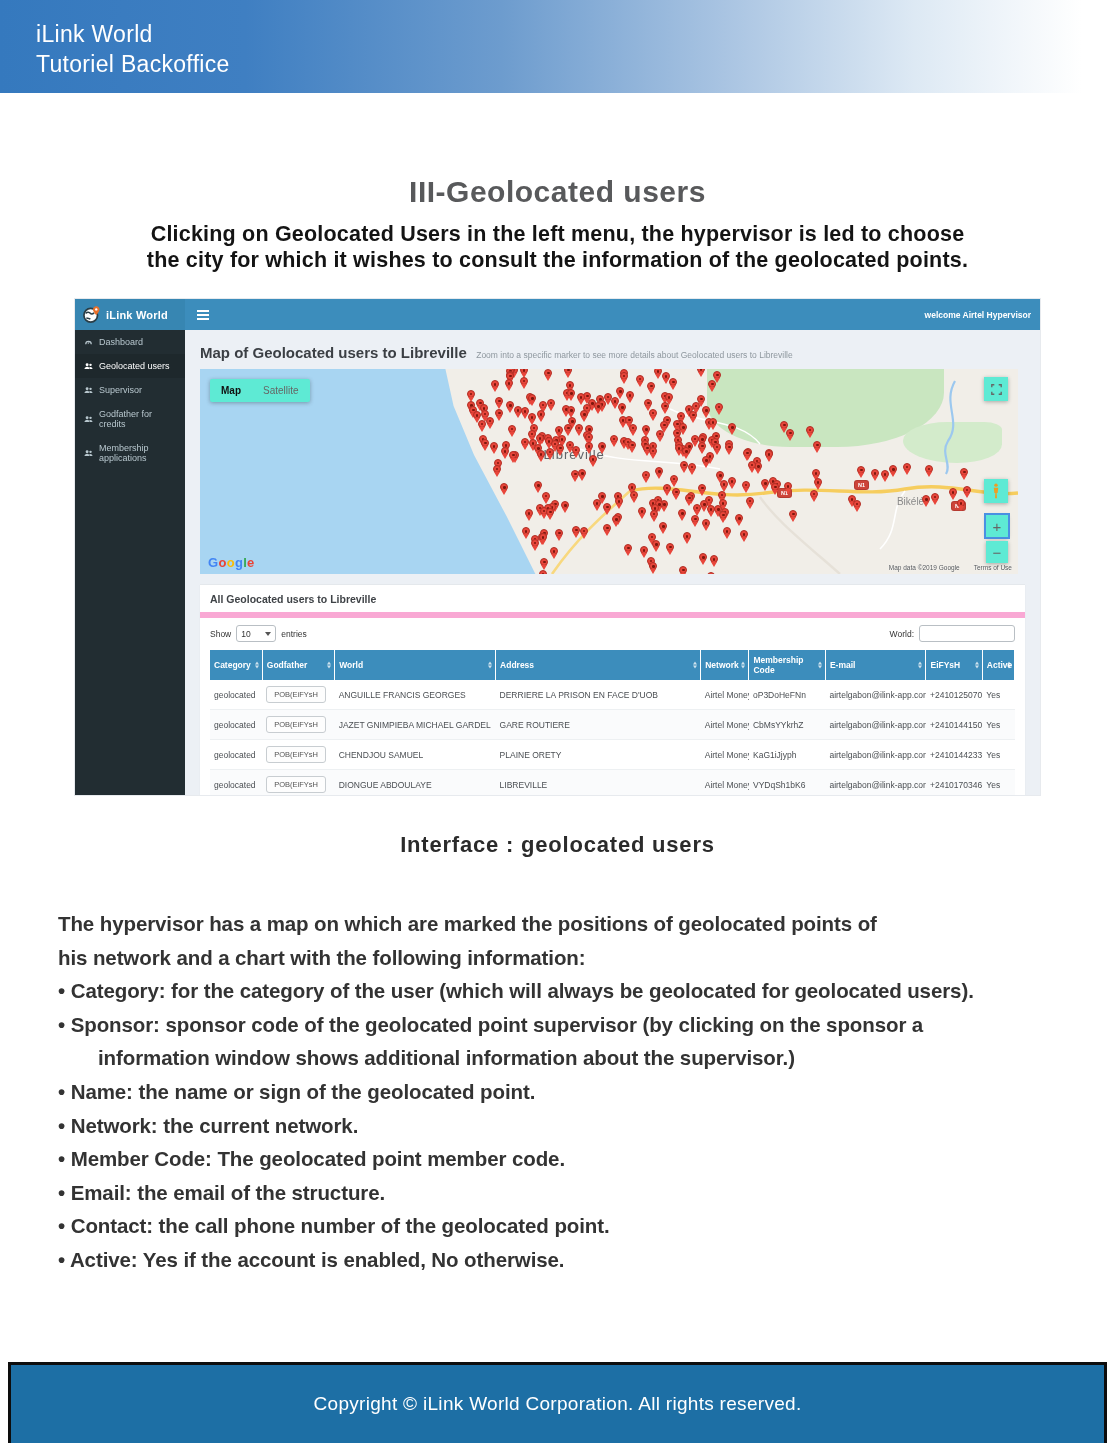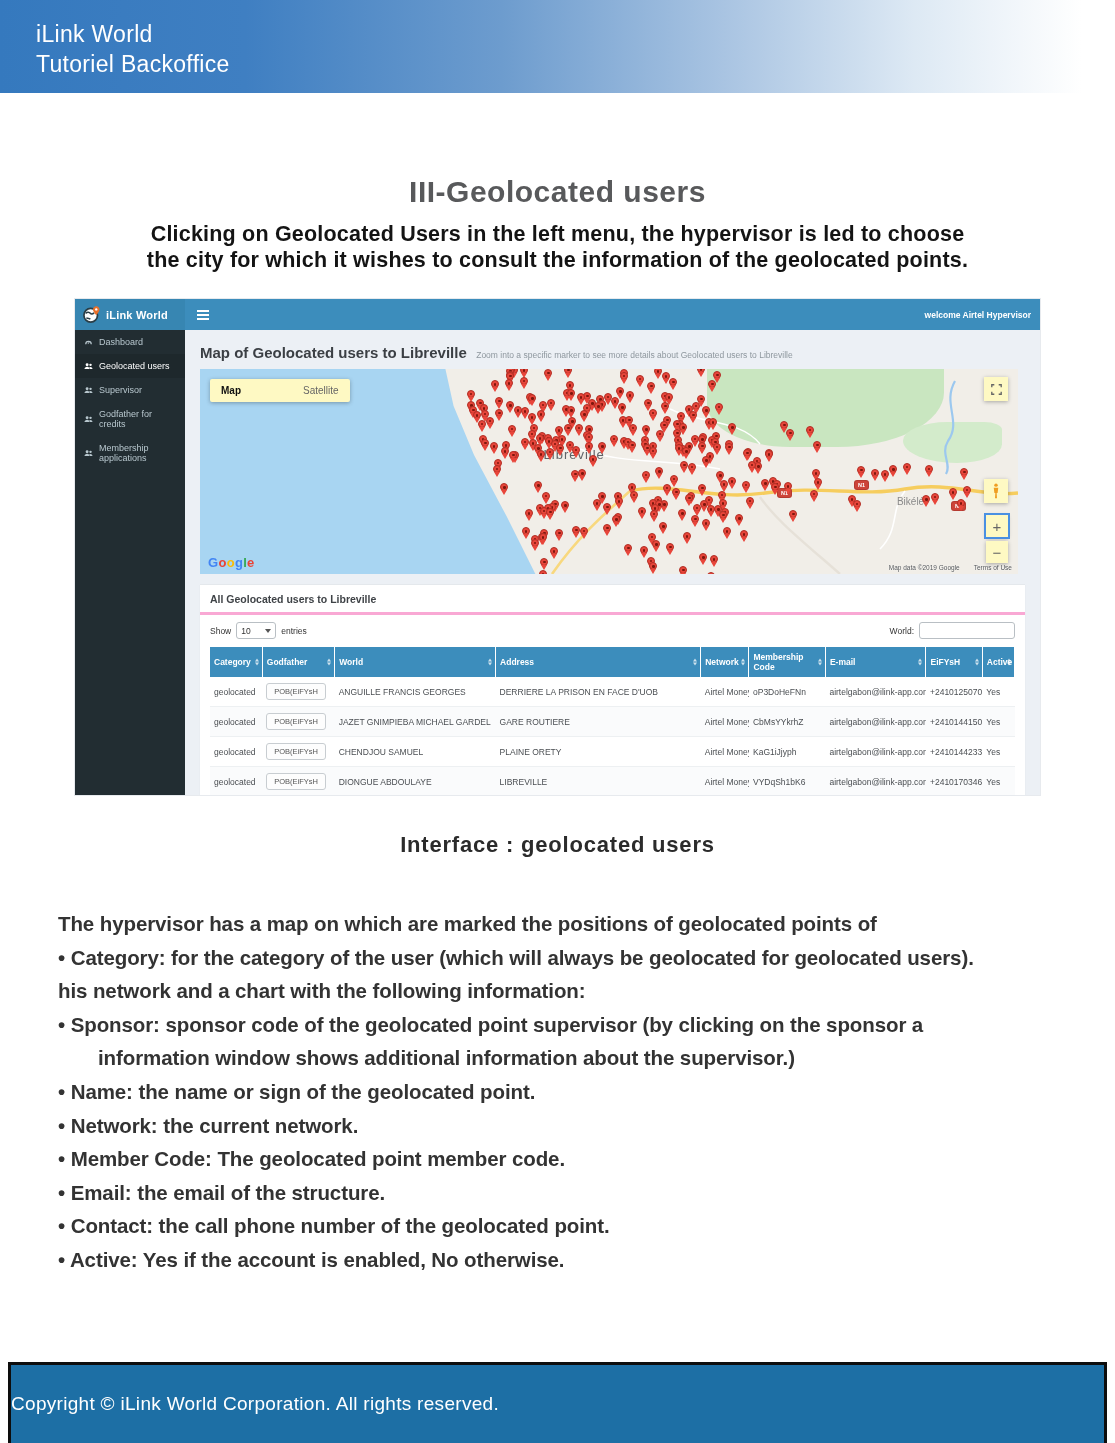--- a/index.html
+++ b/index.html
@@ -52,38 +52,38 @@
         text-shadow:-1px 0 #f1eee8,1px 0 #f1eee8,0 1px #f1eee8,0 -1px #f1eee8; }
   .road-badge { position:absolute; width:13px; height:8px; background:#cd4439; border-radius:2px;
         color:#fff; font-size:5.5px; font-weight:bold; text-align:center; line-height:8px; box-shadow:0 0 0 1px #b53a30; }
 
   .markers { position:absolute; inset:0; }
   .pin { position:absolute; width:8px; height:8px; background:#e8453a; border:1px solid #b02e24; border-radius:50%; }
   .pin::before { content:''; position:absolute; left:2px; top:2px; width:2.5px; height:2.5px; border-radius:50%; background:#7e170e; }
   .pin::after { content:''; position:absolute; left:50%; top:6px; transform:translateX(-50%);
         border:3px solid transparent; border-top:5px solid #e8453a; }
 
-  .map-ctrl { position:absolute; background:#fef9c3; box-shadow:0 1px 4px rgba(0,0,0,.3); z-index:30;gap:40px; }
+  .map-ctrl { position:absolute; background:#5eead4; box-shadow:0 1px 4px rgba(0,0,0,.3); z-index:30; }
   .map-type { left:10px; top:10px; display:flex; font-size:10px; border-radius:2px; }
   .map-type .mt { padding:6px 11px; cursor:pointer; }
   .map-type .mt.sel { font-weight:bold; color:#111; }
   .map-type .mt.unsel { color:#666; }
   .fullscreen-btn { right:10px; top:8px; width:24px; height:24px; display:flex; align-items:center; justify-content:center; cursor:pointer; border:0; }
   .pegman-btn { right:10px; top:110px; width:24px; height:24px; display:flex; align-items:center; justify-content:center; cursor:pointer; border:0; }
   .zoom-btn { right:10px; width:22px; height:22px; display:flex; align-items:center; justify-content:center;
               font-size:15px; color:#666; cursor:pointer; border:0; }
   .zoom-in { top:146px; box-shadow:0 0 0 2px #4a90e2, 0 1px 4px rgba(0,0,0,.3); }
   .zoom-out { top:172px; }
   .google-logo { position:absolute; left:8px; bottom:4px; font-size:13px; font-weight:bold; letter-spacing:.3px; z-index:25; }
   .map-attrib { position:absolute; right:6px; bottom:3px; font-size:6.5px; color:#55585c; z-index:25; display:flex; gap:14px;
                 text-shadow:0 0 2px #fff; }
 
   
   .panel { margin-top:10px; width:825px; background:#fff; border-top:1px solid #e4e8ec; box-shadow:0 1px 1px rgba(0,0,0,.08); }
-  .panel-title { padding:8px 10px 7px; font-size:10.5px; font-weight:bold; color:#3f4347; border-bottom:3px solid #f9a8d4; }
+  .panel-title { padding:8px 10px 7px; font-size:10.5px; font-weight:bold; color:#3f4347; border-bottom:6px solid #f9a8d4; }
   .panel-toolbar { display:flex; justify-content:space-between; align-items:center; padding:7px 10px 6px; font-size:8.5px; color:#333; }
   .tool-left, .tool-right { display:flex; align-items:center; gap:5px; }
   .entries-select { width:40px; height:17px; border:1px solid #b9bfc4; border-radius:3px; background:#fff;
         display:flex; align-items:center; justify-content:space-between; padding:0 4px; font-size:8.5px; color:#333; cursor:pointer; }
   .entries-select .caret { width:0; height:0; border:3px solid transparent; border-top:4px solid #555; margin-top:3px; }
   .search-input { width:96px; height:17px; border:1px solid #b9bfc4; border-radius:3px; font-size:9px; padding:0 4px; }
 
   table.data { width:calc(100% - 20px); margin:2px 10px 0; border-collapse:collapse; table-layout:fixed; font-size:8.5px; }
   table.data th { background:#3c8dbc; color:#fff; text-align:left; font-weight:bold; padding:5px 4px;
         border-right:1px solid rgba(255,255,255,.12); position:relative; cursor:pointer; }
@@ -93,21 +93,21 @@
   .sort-ic b.d { border-top:3.5px solid #fff; }
   table.data td { padding:6px 4px; color:#4a4e52; border-bottom:1px solid #edf0f2; overflow:hidden; white-space:nowrap; }
   table.data tr:nth-child(even) td { background:#fafbfc; }
   .godfather-btn { border:1px solid #c8cdd1; border-radius:3px; background:#fdfdfd; padding:3px 7px; font-size:7.5px; color:#555; cursor:pointer; }
 
   
   .caption { margin-top:37px; text-align:center; font-size:22px; font-weight:bold; color:#2b2b2b; letter-spacing:.8px; }
   .body-text { margin:49px 0 0 58px; font-size:20.5px; line-height:33.6px; font-weight:bold; color:#333; letter-spacing:-.1px; }
   .body-text .ind { padding-left:40px; }
   .doc-footer { position:absolute; left:8px; right:8px; top:1362px; bottom:0; background:#1d6fa5;
-        border:3px solid #0d0d0d; border-bottom:0; display:flex; align-items:center; justify-content:flex-start; }
+        border:3px solid #0d0d0d; border-bottom:0; display:flex; align-items:center; justify-content:center; }
   .doc-footer span { color:#fff; font-size:19px; letter-spacing:.3px; }
 </style>
 </head>
 <body>
 
 <div class="doc-header">
   <div class="l1">iLink World</div>
   <div class="l2">Tutoriel Backoffice</div>
 </div>
 
@@ -634,22 +634,22 @@
             </tr>
           </tbody>
       </table>
     </div>
   </div>
 </div>
 
 <div class="caption">Interface : geolocated users</div>
 <div class="body-text">
     <div>The hypervisor has a map on which are marked the positions of geolocated points of</div>
+    <div>his network and a chart with the following information:</div>
     <div>• Category: for the category of the user (which will always be geolocated for geolocated users).</div>
-    <div>his network and a chart with the following information:</div>
     <div>• Sponsor: sponsor code of the geolocated point supervisor (by clicking on the sponsor a</div>
     <div class="ind">information window shows additional information about the supervisor.)</div>
     <div>• Name: the name or sign of the geolocated point.</div>
     <div>• Network: the current network.</div>
     <div>• Member Code: The geolocated point member code.</div>
     <div>• Email: the email of the structure.</div>
     <div>• Contact: the call phone number of the geolocated point.</div>
     <div>• Active: Yes if the account is enabled, No otherwise.</div>
   </div>
 

